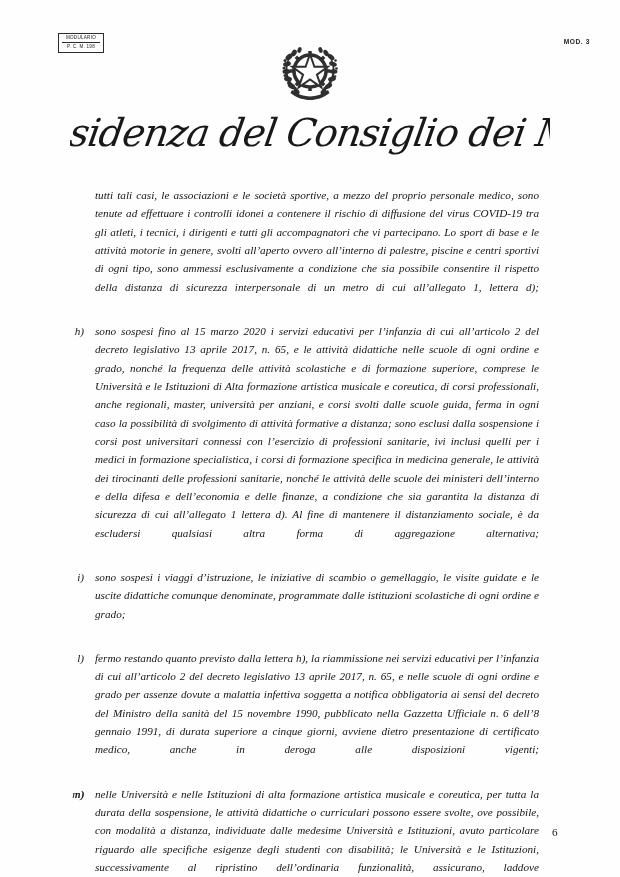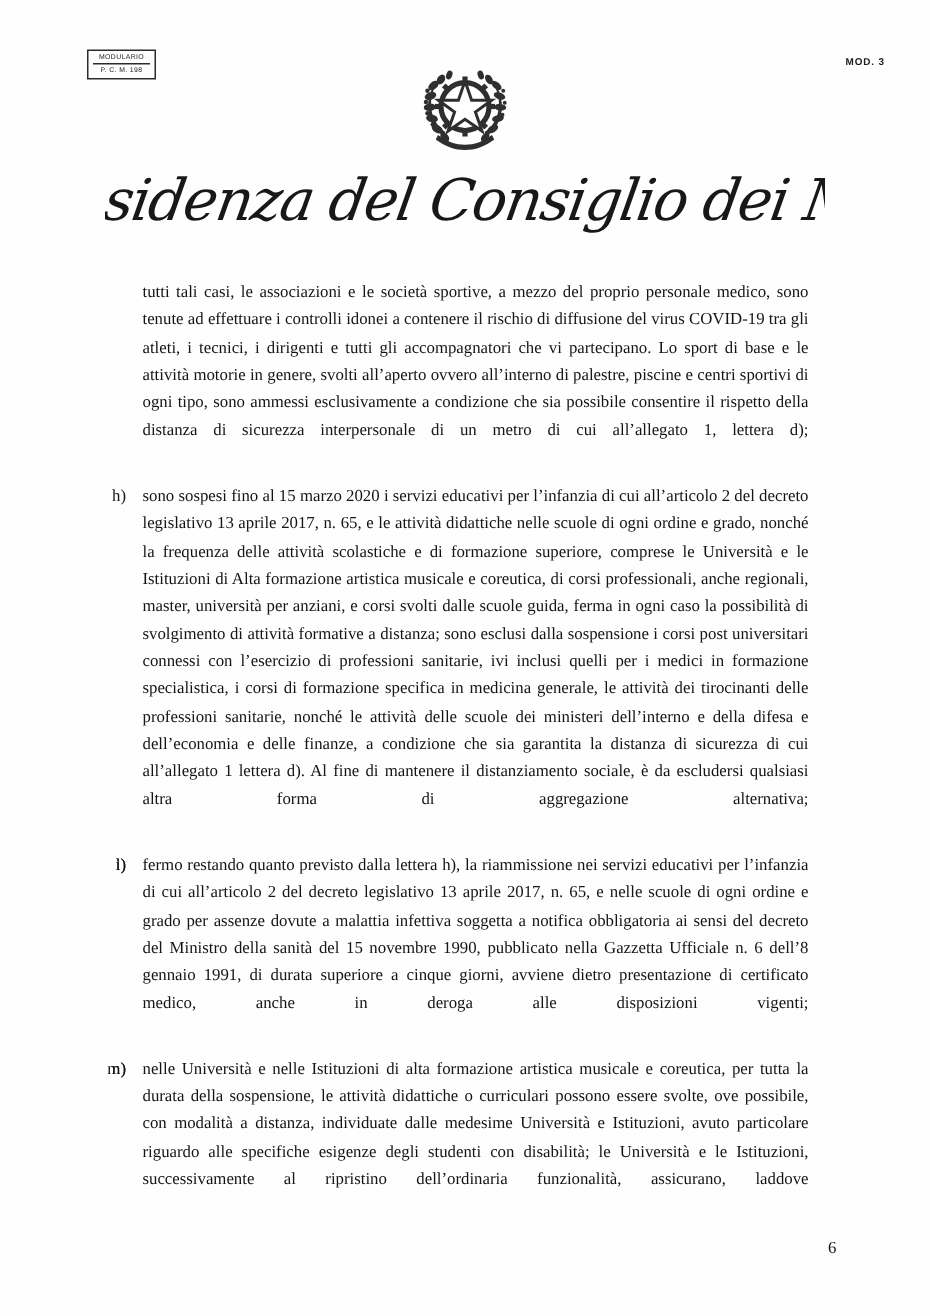--- a/index.html
+++ b/index.html
@@ -89,20 +89,21 @@
     position: relative;
     font-size: 11.2px;
     line-height: 18.35px;
     color: #141414;
     text-align: justify;
     text-justify: inter-word;
     margin: 0;
     padding: 0 81px 0 95px;
     box-sizing: border-box;
     hyphens: none;
+    font-style: italic;
   }
   .para.gap { margin-top: 7.5px; }
   .marker {
     position: absolute;
     left: 0;
     top: 0;
     width: 84px;
     text-align: right;
     font-size: 11.2px;
     line-height: 18.35px;
@@ -207,20 +208,21 @@
       <span class="para-text">tutti tali casi, le associazioni e le società sportive, a mezzo del proprio personale medico, sono tenute ad effettuare i controlli idonei a contenere il rischio di diffusione del virus COVID-19 tra gli atleti, i tecnici, i dirigenti e tutti gli accompagnatori che vi partecipano. Lo sport di base e le attività motorie in genere, svolti all’aperto ovvero all’interno di palestre, piscine e centri sportivi di ogni tipo, sono ammessi esclusivamente a condizione che sia possibile consentire il rispetto della distanza di sicurezza interpersonale di un metro di cui all’allegato 1, lettera d);</span>
     </div>
 
     <div class="para gap">
       <span class="marker">h)</span>
       <span class="para-text">sono sospesi fino al 15 marzo 2020 i servizi educativi per l’infanzia di cui all’articolo 2 del decreto legislativo 13 aprile 2017, n. 65, e le attività didattiche nelle scuole di ogni ordine e grado, nonché la frequenza delle attività scolastiche e di formazione superiore, comprese le Università e le Istituzioni di Alta formazione artistica musicale e coreutica, di corsi professionali, anche regionali, master, università per anziani, e corsi svolti dalle scuole guida, ferma in ogni caso la possibilità di svolgimento di attività formative a distanza; sono esclusi dalla sospensione i corsi post universitari connessi con l’esercizio di professioni sanitarie, ivi inclusi quelli per i medici in formazione specialistica, i corsi di formazione specifica in medicina generale, le attività dei tirocinanti delle professioni sanitarie, nonché le attività delle scuole dei ministeri dell’interno e della difesa e dell’economia e delle finanze, a condizione che sia garantita la distanza di sicurezza di cui all’allegato 1 lettera d). Al fine di mantenere il distanziamento sociale, è da escludersi qualsiasi altra forma di aggregazione alternativa;</span>
     </div>
 
     <div class="para gap">
       <span class="marker">i)</span>
+      <span class="para-text">sono sospesi i viaggi d’istruzione, le iniziative di scambio o gemellaggio, le visite guidate e le uscite didattiche comunque denominate, programmate dalle istituzioni scolastiche di ogni ordine e grado;</span>
     </div>
 
     <div class="para gap">
       <span class="marker">l)</span>
       <span class="para-text">fermo restando quanto previsto dalla lettera h), la riammissione nei servizi educativi per l’infanzia di cui all’articolo 2 del decreto legislativo 13 aprile 2017, n. 65, e nelle scuole di ogni ordine e grado per assenze dovute a malattia infettiva soggetta a notifica obbligatoria ai sensi del decreto del Ministro della sanità del 15 novembre 1990, pubblicato nella Gazzetta Ufficiale n. 6 dell’8 gennaio 1991, di durata superiore a cinque giorni, avviene dietro presentazione di certificato medico, anche in deroga alle disposizioni vigenti;</span>
     </div>
 
     <div class="para gap">
       <span class="marker">m)</span>
     </div>

